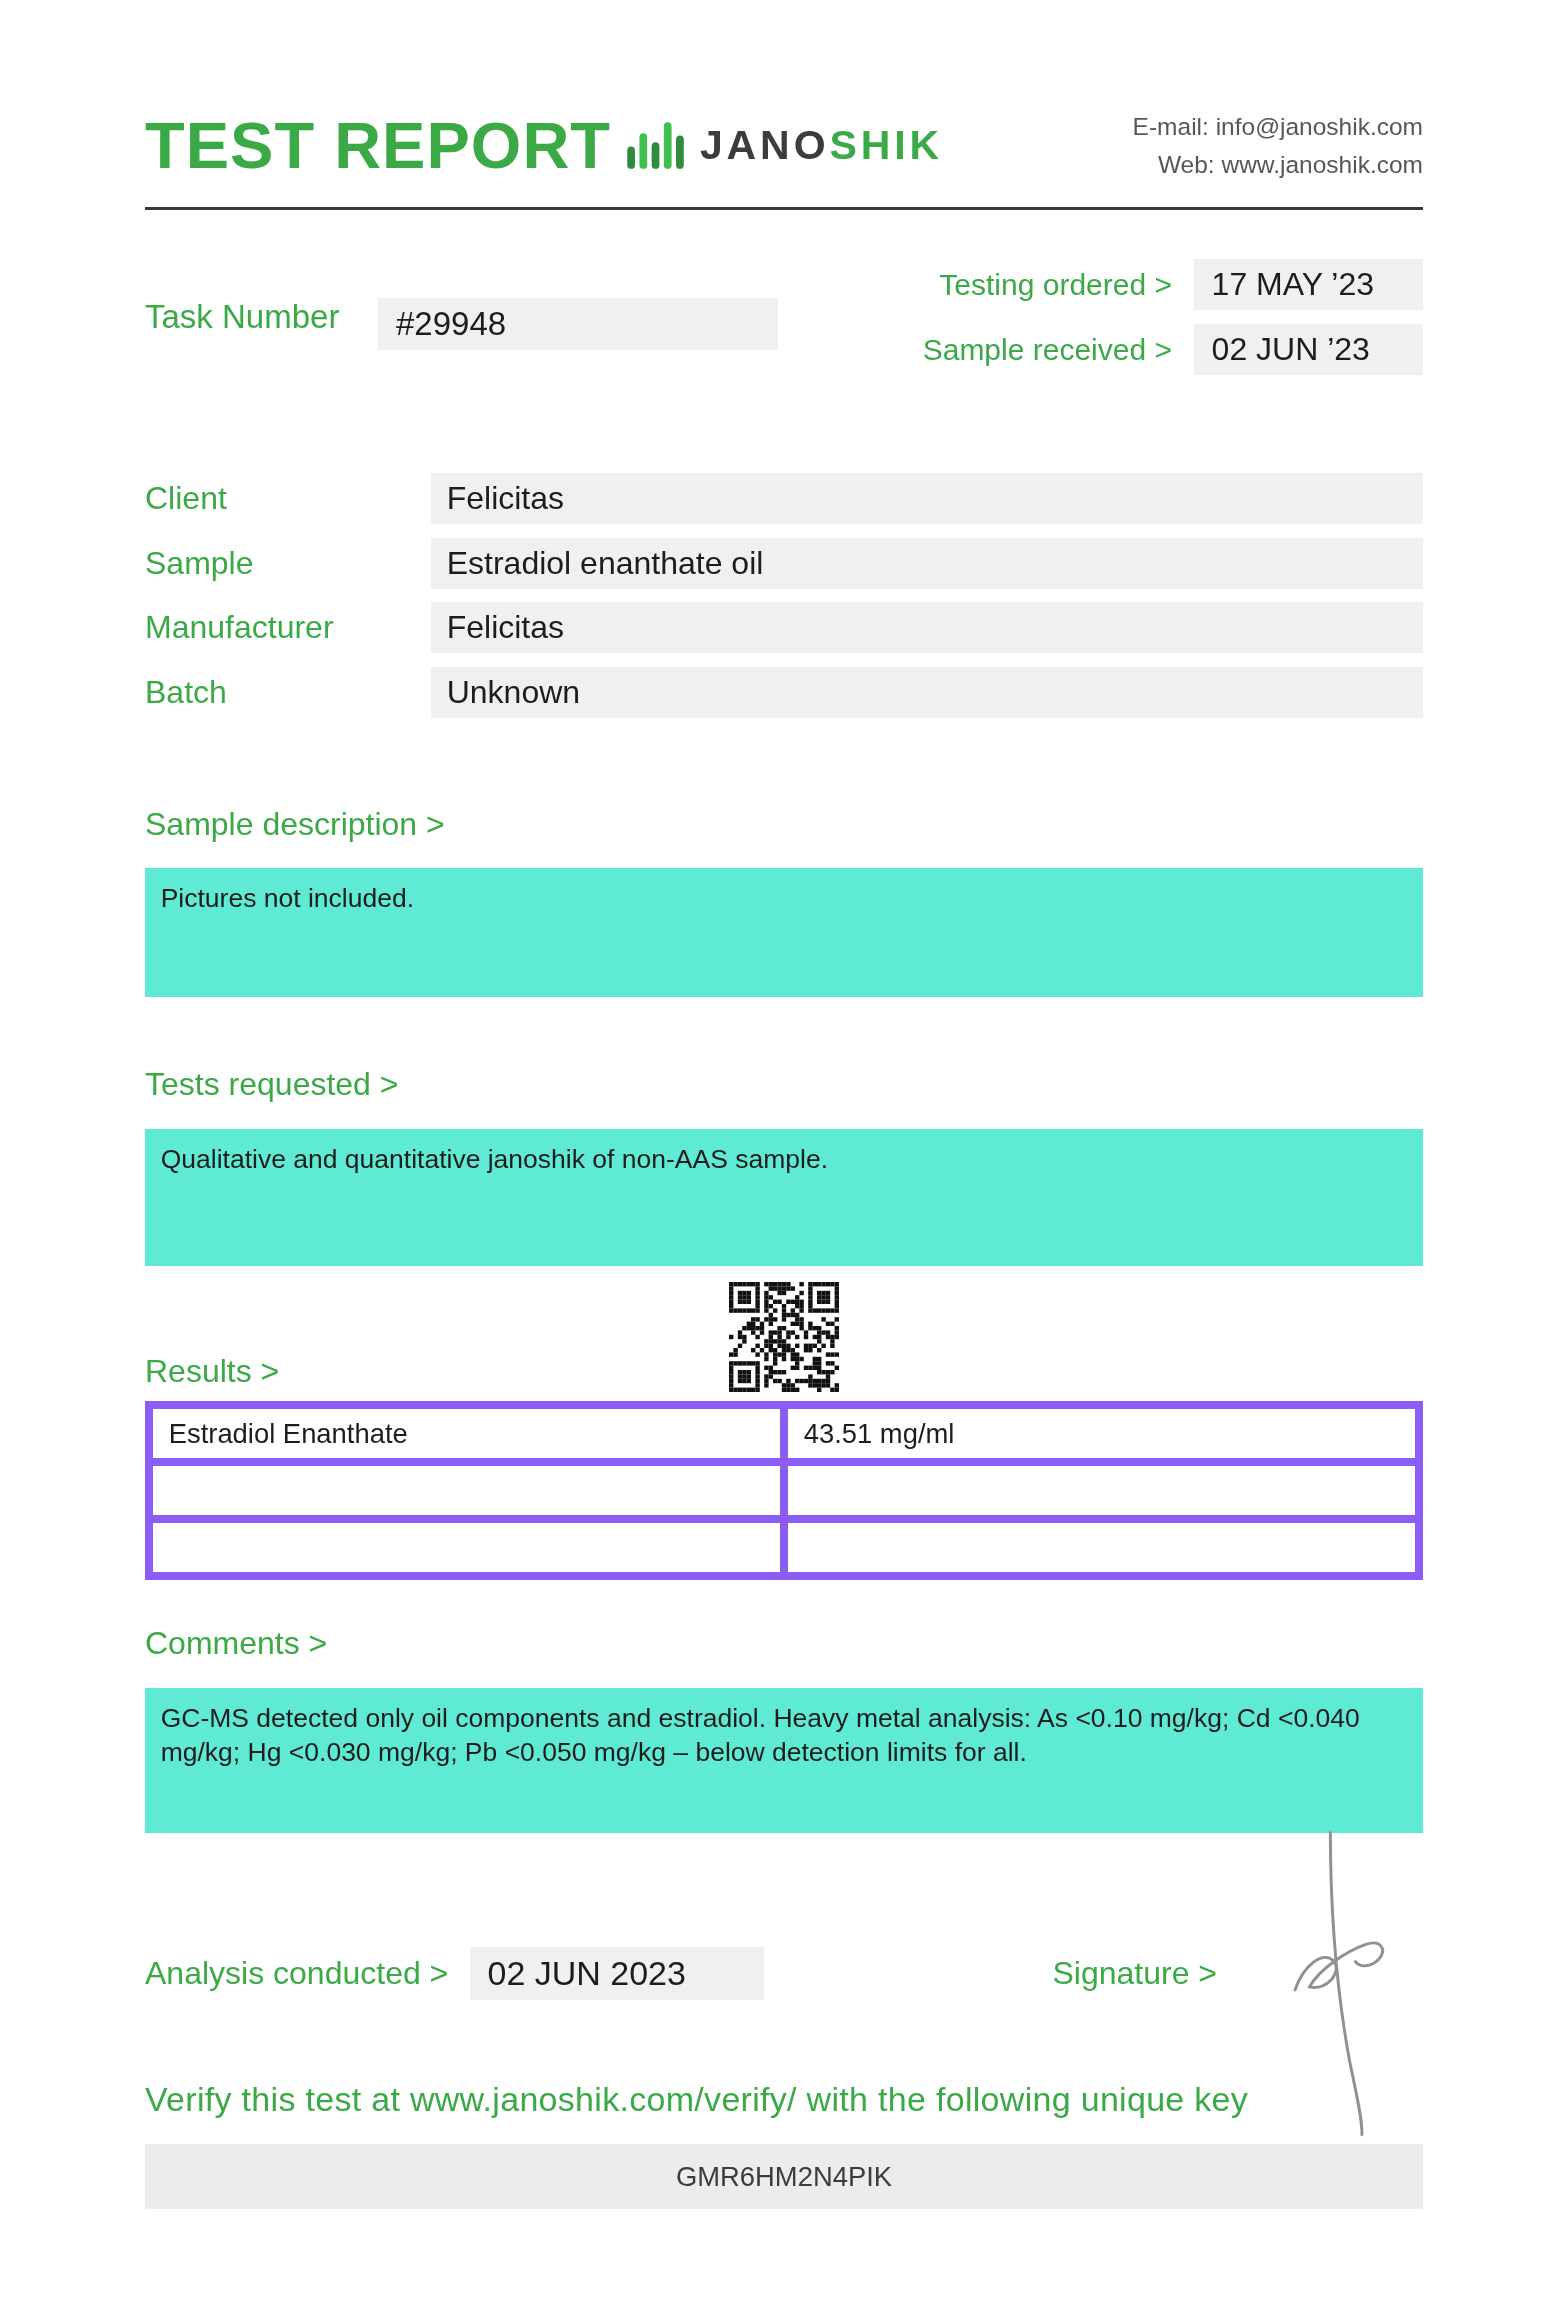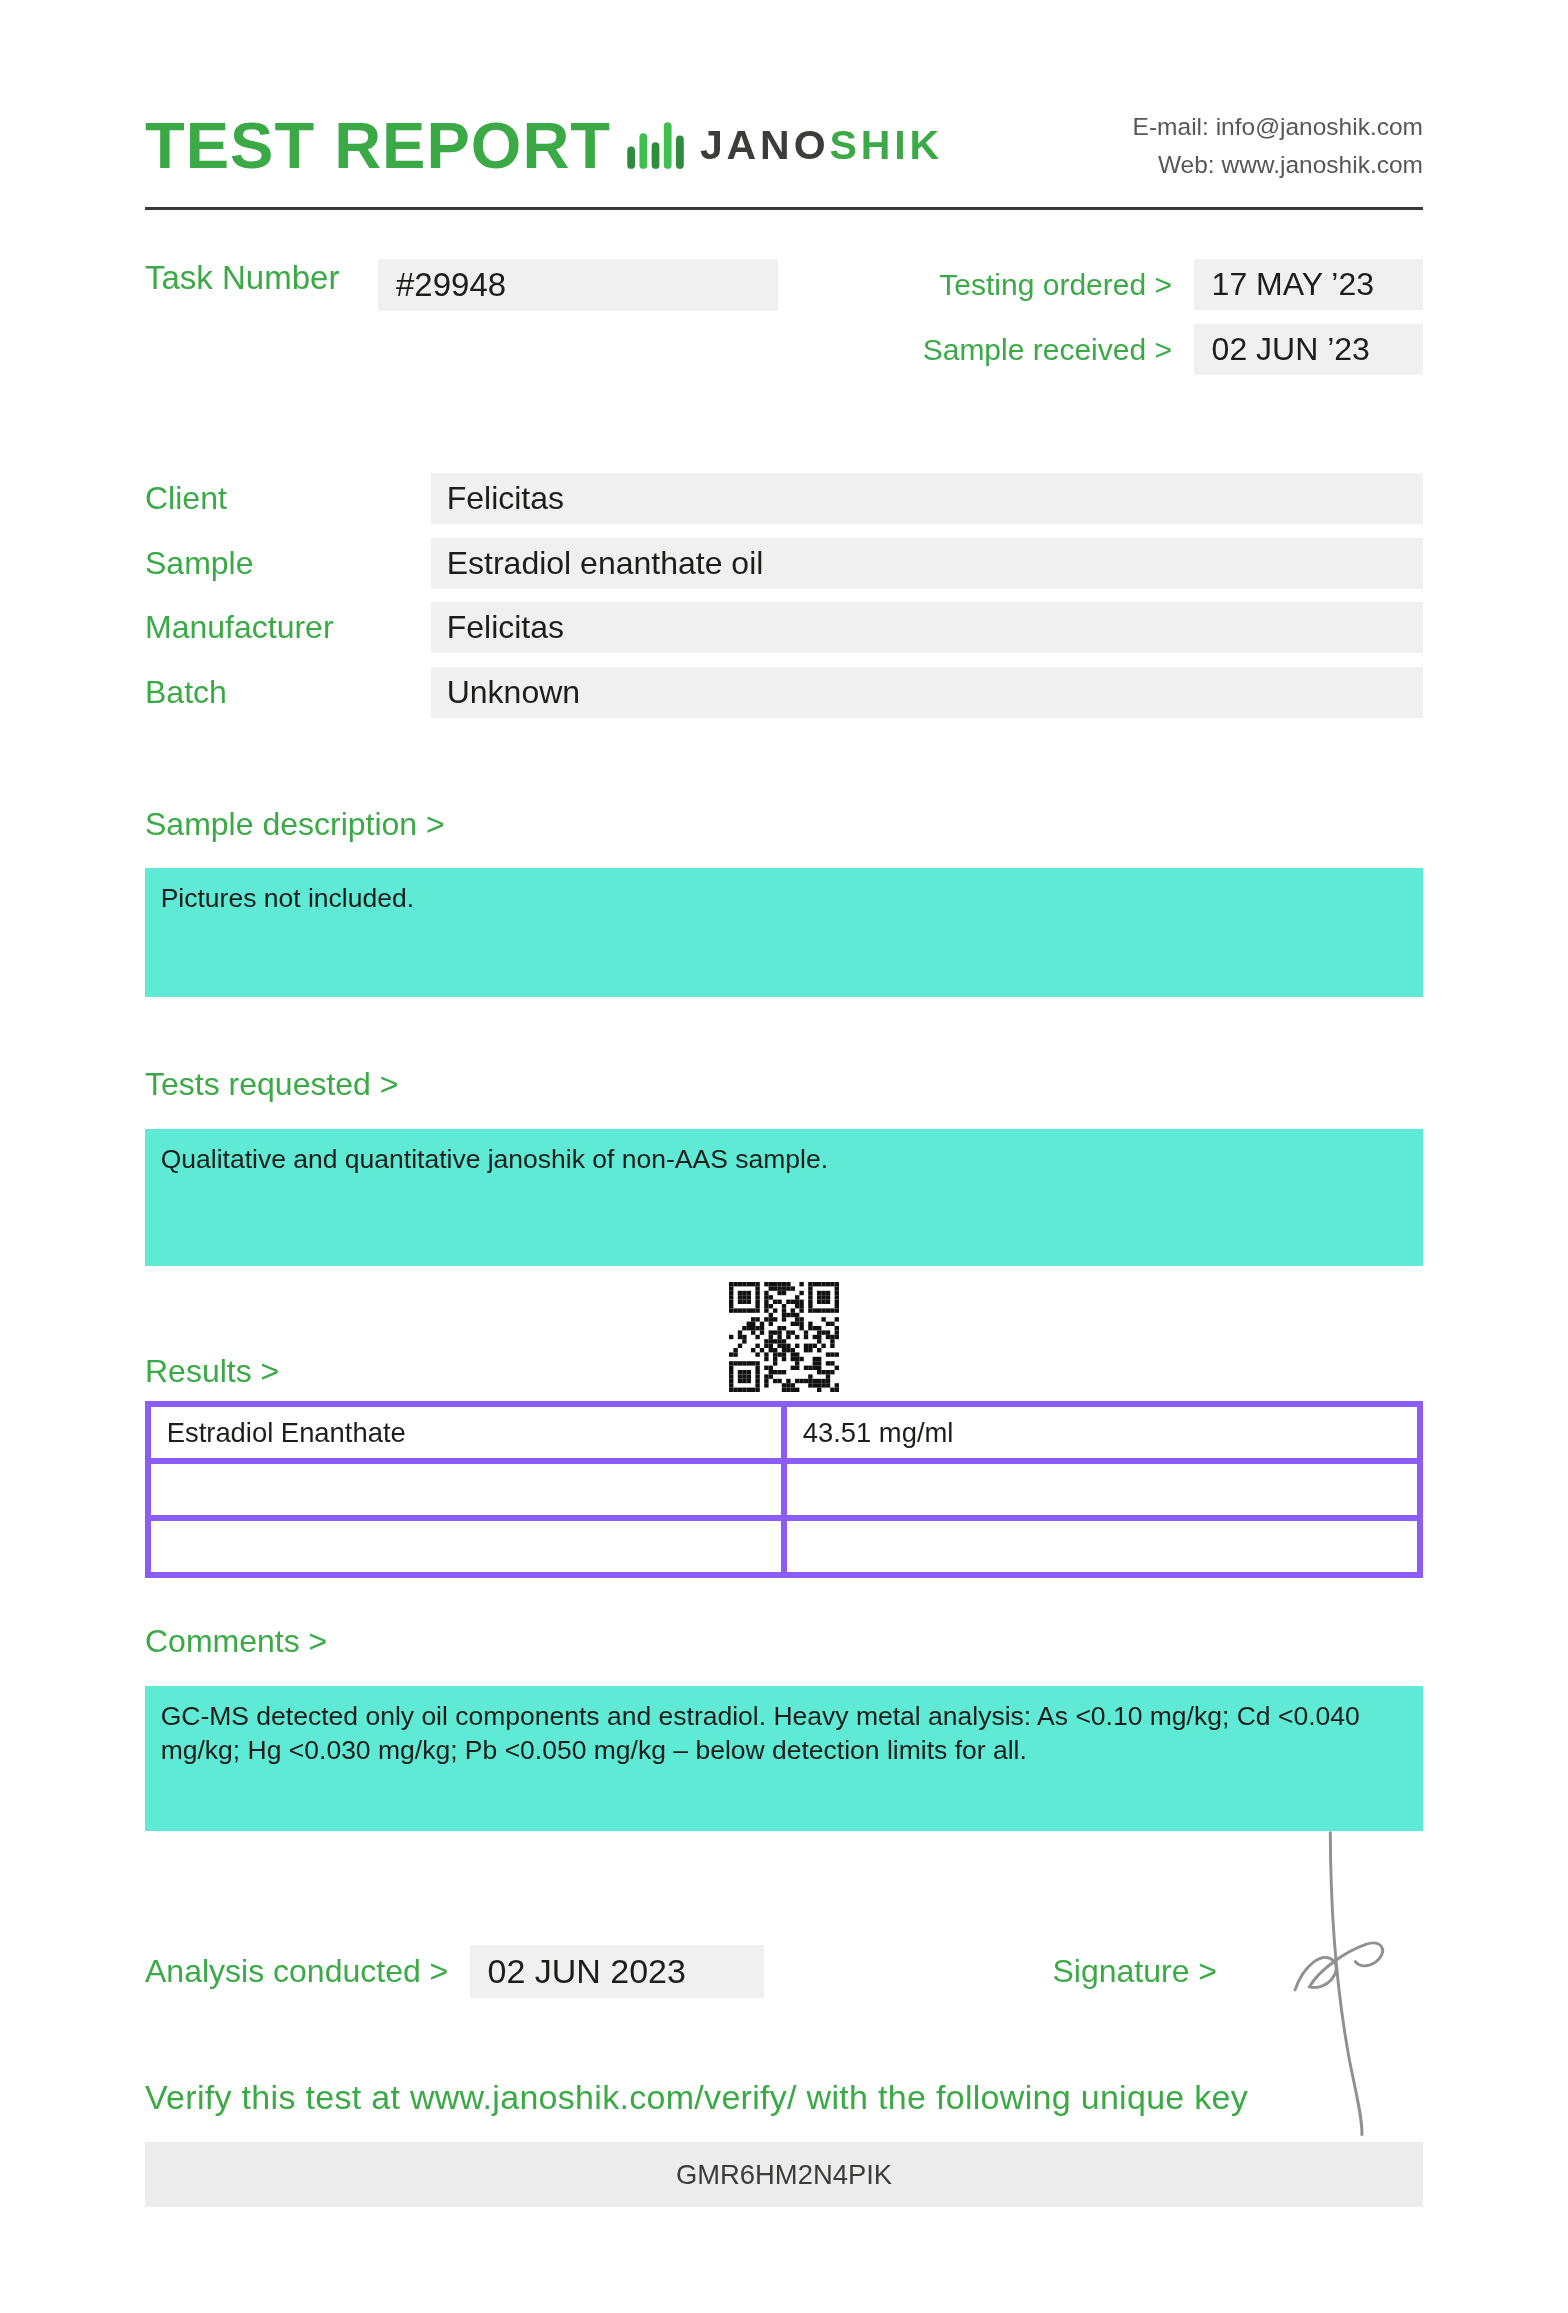--- a/index.html
+++ b/index.html
@@ -16,21 +16,21 @@
   .header { display:grid; grid-template-columns:1fr auto 1fr; align-items:center; padding-top:108px; }
   .title { font-size:65px; font-weight:600; color:#3aa946; letter-spacing:1px; white-space:nowrap; }
   .logo { display:flex; flex-direction:row; align-items:center; gap:3.9px; }
   .logo-chart { width:71px; height:51px; }
   .logo-text { font-size:41px; font-weight:700; letter-spacing:3.9px; color:#3c3c3b; }
   .logo-text .accent { color:#3aa946; }
   .contact { text-align:right; color:#575756; font-size:24.5px; line-height:1.55; justify-self:end; }
   .rule { border-bottom:3.9px solid #3a3a39; margin-top:23.5px; }
 
   
-  .task-row { display:flex; justify-content:space-between; margin-top:49px; }
+  .task-row { display:flex; justify-content:space-between; margin-top:49px;align-items:center; }
   .task-left { display:flex; align-items:flex-start; gap:39px; }
   .green-label { color:#3aa946; font-size:33px; white-space:nowrap; }
   .value-box { background:#f0f0f0; font-size:33px; padding:6.9px 17.6px; min-height:51px; display:flex; align-items:center; }
   .task-number-box { width:400px; }
   .task-right .r-row { display:flex; align-items:center; justify-content:flex-end; gap:22px; margin-bottom:13.7px; }
   .task-right .green-label { font-size:30px; }
   .date-box { width:229px; font-size:32px; }
 
   
   .info { margin-top:84px; }
@@ -46,21 +46,21 @@
   .gray-box { background:#5eead4; margin-top:25.5px; padding:12.7px 15.7px; font-size:26.5px; line-height:1.3; }
   .box-sample { min-height:129px; }
   .box-tests  { min-height:137px; }
   .box-comments { min-height:145px; }
 
   
   .results-row { display:grid; grid-template-columns:1fr auto 1fr; align-items:end; margin-top:15.7px; }
   .results-row .section-heading { align-self:end; padding-bottom:2px; }
   .qr { width:110px; height:110px; display:block; }
   .results-table { width:100%; border-collapse:collapse; margin-top:9.8px; }
-  .results-table td { border:6px solid #8b5cf6; font-size:27.4px; padding:7.8px 15.7px; height:57px; }
+  .results-table td { border:8px solid #8b5cf6; font-size:27.4px; padding:7.8px 15.7px; height:57px; }
   .results-table td.c1 { width:50%; }
 
   
   .footer-row { display:flex; justify-content:space-between; align-items:center; margin-top:114px; }
   .footer-left { display:flex; align-items:center; gap:21.6px; }
   .analysis-box { min-width:294px; font-size:34px; }
   .sig-label { padding-right:206px; font-size:32px; }
   .signature-svg { position:absolute; left:1257px; top:1821px; width:167px; height:323px; }
 
   .verify { margin-top:80px; color:#3aa946; font-size:34px; letter-spacing:0.3px; white-space:nowrap; }

